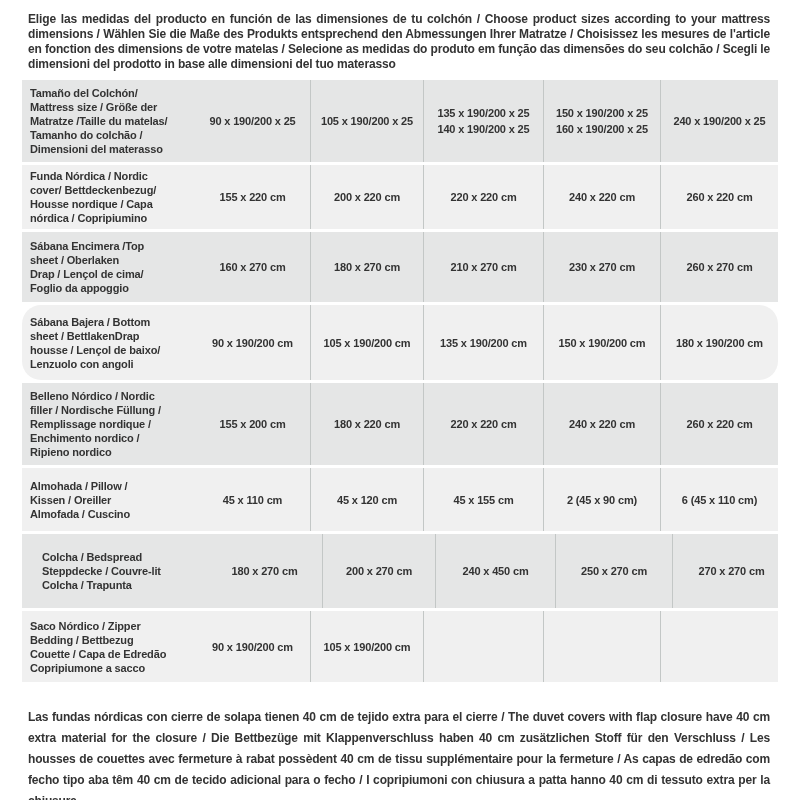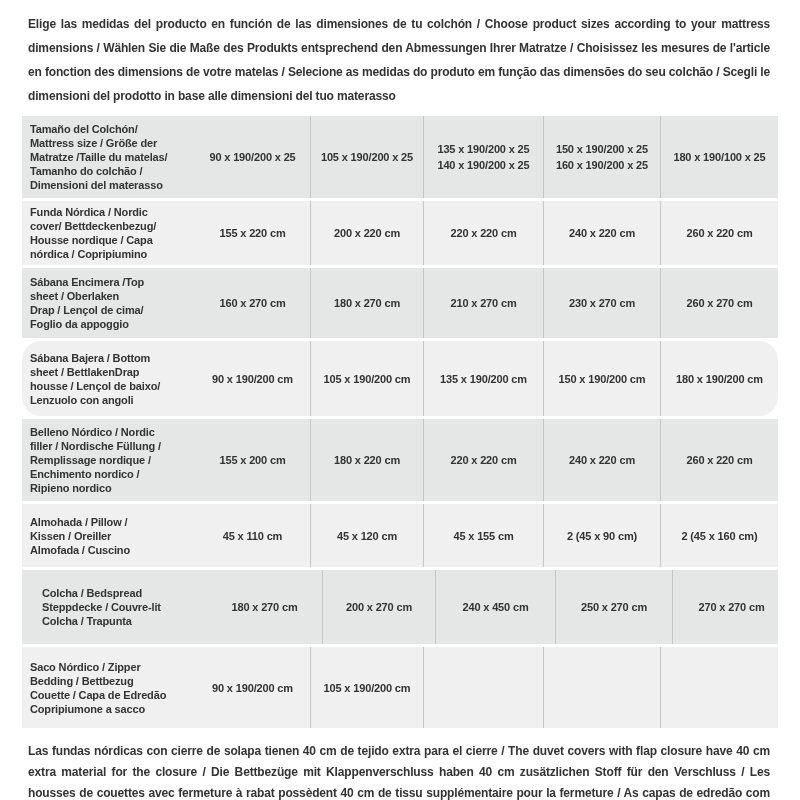--- a/index.html
+++ b/index.html
@@ -7,39 +7,39 @@
   body {
     background: var(--page-bg, #ffffff);
     font-family: "Liberation Sans", sans-serif;
     font-weight: 700;
     color: var(--text, #333333);
     letter-spacing: -0.15px;
   }
   .intro {
     padding: 12px 30px 0 28px;
     font-size: 12px;
-    line-height: 24px;
+    line-height: 15px;
     text-align: justify;
   }
-  .size-table { margin: 8px 22px 4px 22px; }
+  .size-table { margin: 8px 22px 16px 22px; }
   .trow {
     display: grid;
     grid-template-columns: 173px 115px 113px 120px 117px 118px;
     margin-bottom: 3px;
   }
   .trow:nth-child(odd)  { background: var(--row-dark, #e5e6e6); }
   .trow:nth-child(even) { background: var(--row-light, #f0f0f0); }
   .trow:nth-child(1) { height: 82px; }
   .trow:nth-child(2) { height: 64px; }
   .trow:nth-child(3) { height: 70px; }
   .trow:nth-child(4) { height: 75px; border-radius: 19px; }
   .trow:nth-child(5) { height: 82px; }
   .trow:nth-child(6) { height: 63px; }
   .trow:nth-child(7) { height: 74px; padding-left: 12px; }
-  .trow:nth-child(8) { height: 81px; }
+  .trow:nth-child(8) { height: 71px; }
   .cell { display: flex; align-items: center; overflow: hidden; }
   .cell span { white-space: pre-line; }
   .cell.label {
     padding-left: 8px;
     padding-right: 4px;
     font-size: 11px;
     line-height: 14px;
   }
   .cell.val {
     justify-content: center;
@@ -79,21 +79,21 @@
       </div>
     <div class="cell val">
         <span>135 x 190/200 x 25
 140 x 190/200 x 25</span>
       </div>
     <div class="cell val">
         <span>150 x 190/200 x 25
 160 x 190/200 x 25</span>
       </div>
     <div class="cell val">
-        <span>180 x 190/100 x 25</span>
+        <span>240 x 190/200 x 25</span>
       </div>
   </div>
 
   <div class="trow">
     <div class="cell label">
         <span>Funda Nórdica /  Nordic
 cover/ Bettdeckenbezug/
 Housse nordique  / Capa
 nórdica / Copripiumino</span>
       </div>
@@ -199,21 +199,21 @@
     <div class="cell val">
         <span>45 x 120 cm</span>
       </div>
     <div class="cell val">
         <span>45 x 155 cm</span>
       </div>
     <div class="cell val">
         <span>2 (45 x 90 cm)</span>
       </div>
     <div class="cell val">
-        <span>2 (45 x 160 cm)</span>
+        <span>6 (45 x 110 cm)</span>
       </div>
   </div>
 
   <div class="trow">
     <div class="cell label">
         <span>Colcha / Bedspread
 Steppdecke / Couvre-lit
 Colcha / Trapunta</span>
       </div>
     <div class="cell val">

